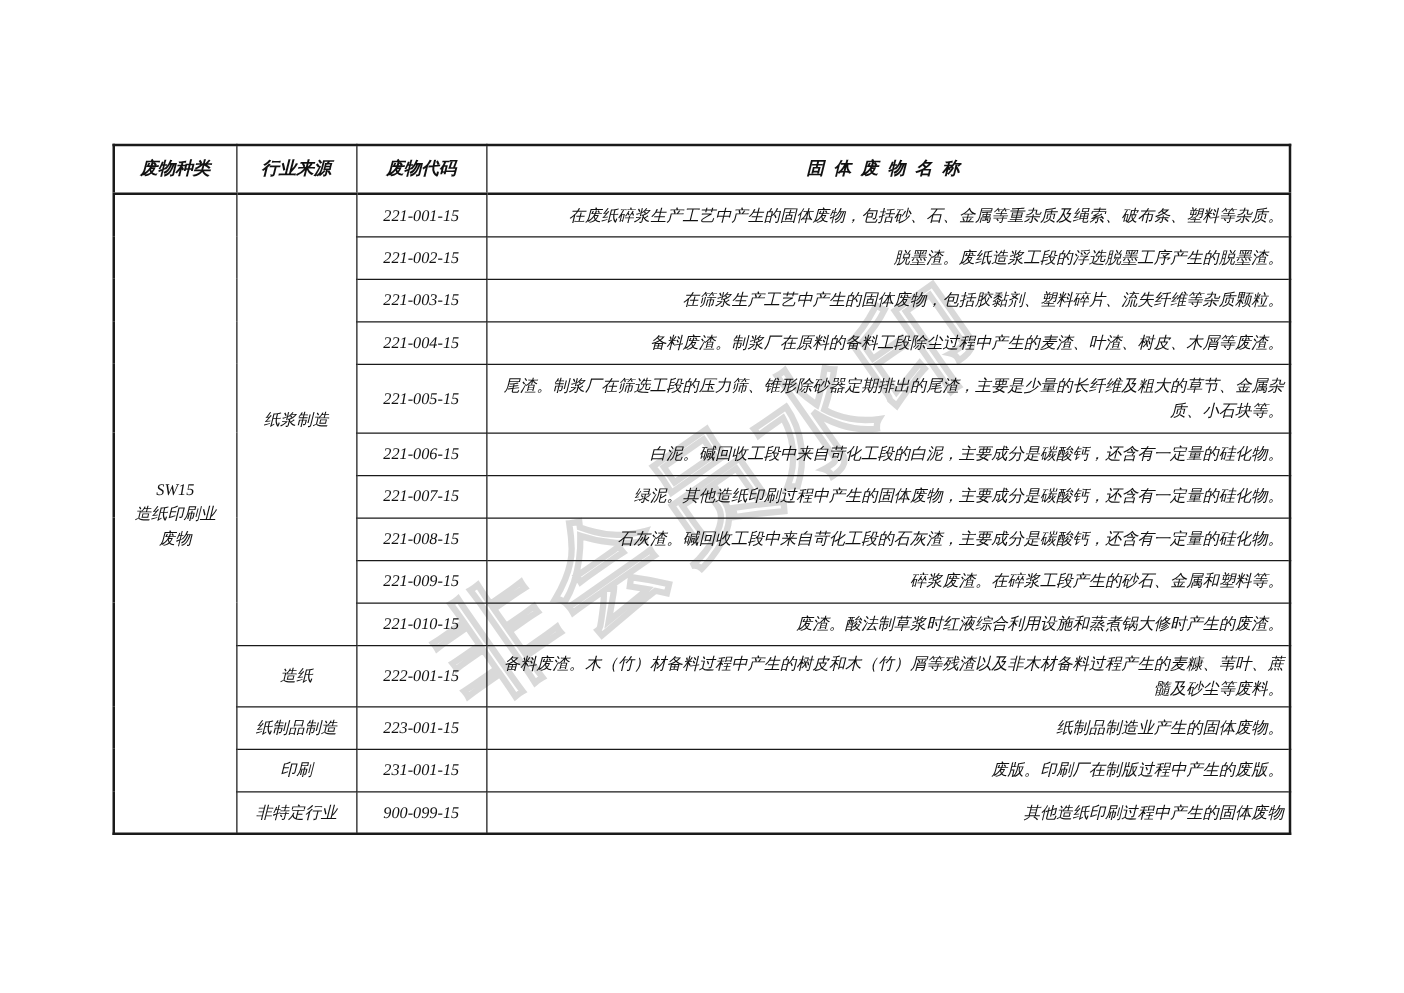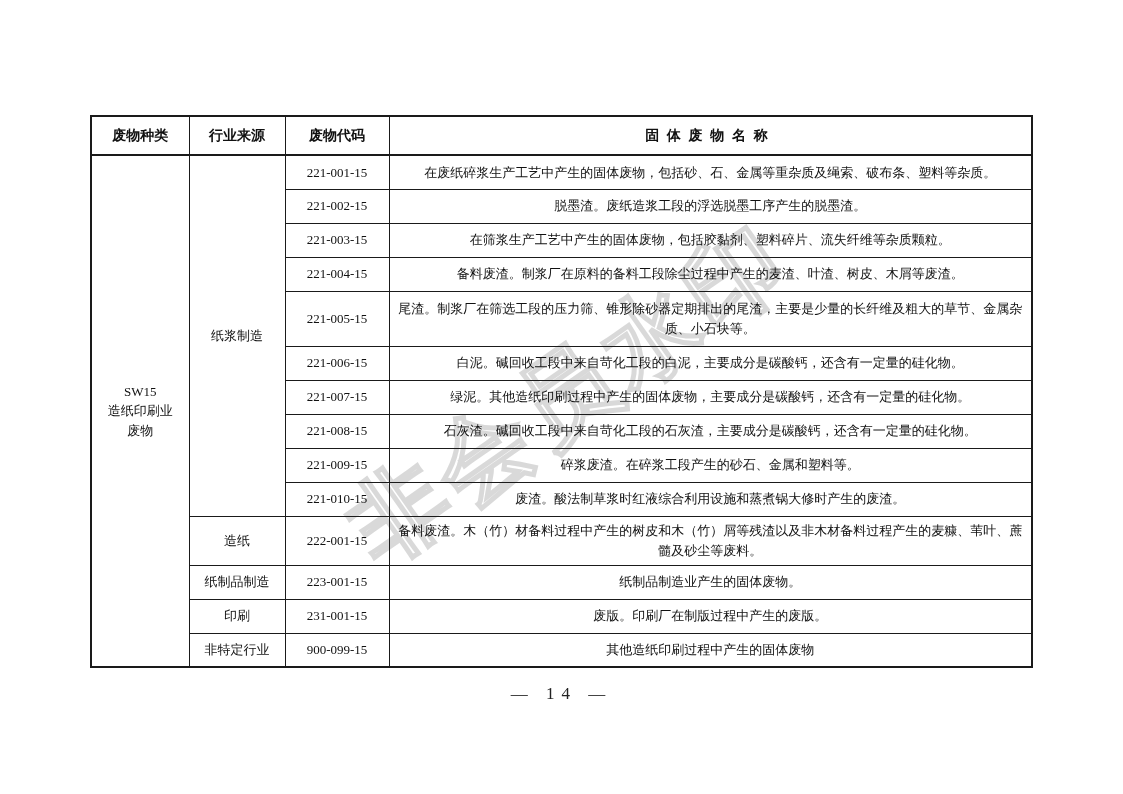--- a/index.html
+++ b/index.html
@@ -57,37 +57,37 @@
   table.waste-table col.c4 { width: 643px; }
   table.waste-table th,
   table.waste-table td {
     border: 1px solid #1a1a1a;
     padding: 2px 4px;
     font-size: 13px;
     line-height: 1.5;
     vertical-align: middle;
     background: transparent;
   }
-  table.waste-table { border: 2px solid #1a1a1a; }
+  table.waste-table { border: 2px solid #1a1a1a; font-style: italic; }
   tr.header-row th {
     height: 33px;
     font-weight: bold;
     font-size: 14px;
     text-align: center;
     border-bottom: 2px solid #1a1a1a;
   }
   th.name-header { letter-spacing: 0.55em; margin-top: 16px; }
   td.type-cell,
   td.industry-cell,
   td.code-cell {
     text-align: center;
     font-size: 14px;
   }
   td.type-cell { line-height: 1.7; }
-  td.name-cell { text-align: center; }
+  td.name-cell { text-align: right; }
   tr.row { height: 34px; }
   tr.row-tall { height: 55px; margin-top: 6px; }
   tr.row-tall2 { height: 49px; }
   
   .page-number {
     position: absolute;
     left: 0;
     top: 684px;
     width: 1123px;
     text-align: center;
@@ -181,15 +181,14 @@
       <td class="name-cell">废版。印刷厂在制版过程中产生的废版。</td>
     </tr>
     <tr class="row">
       <td class="industry-cell">非特定行业</td>
       <td class="code-cell">900-099-15</td>
       <td class="name-cell">其他造纸印刷过程中产生的固体废物</td>
     </tr>
   </tbody>
     </table>
 
-  <div class="page-number">— 14 —</div>
 
 </div>
 
 </body></html>

